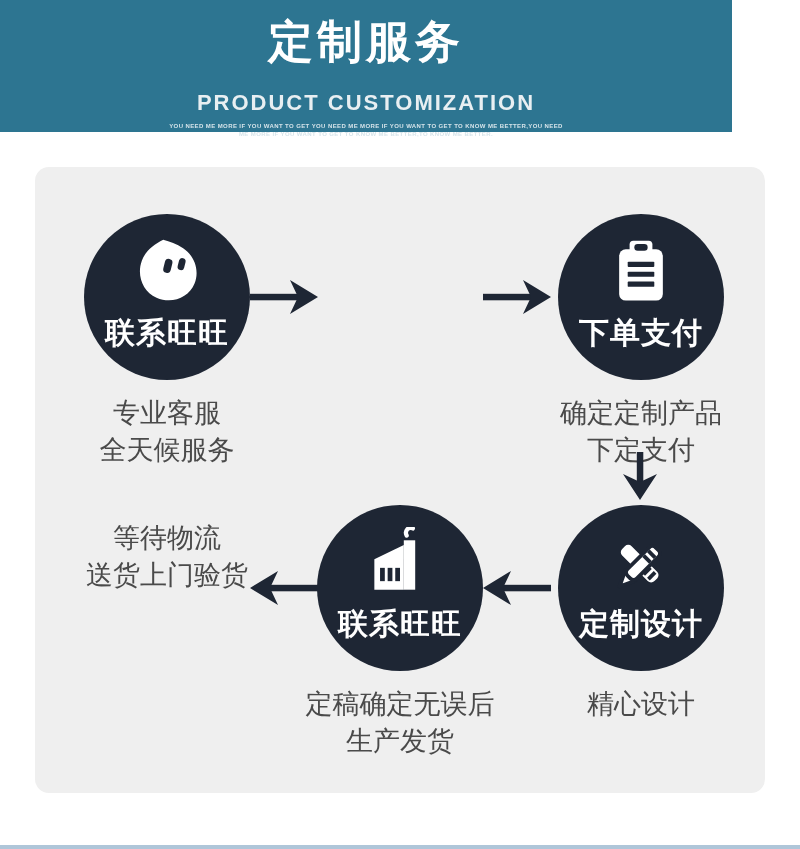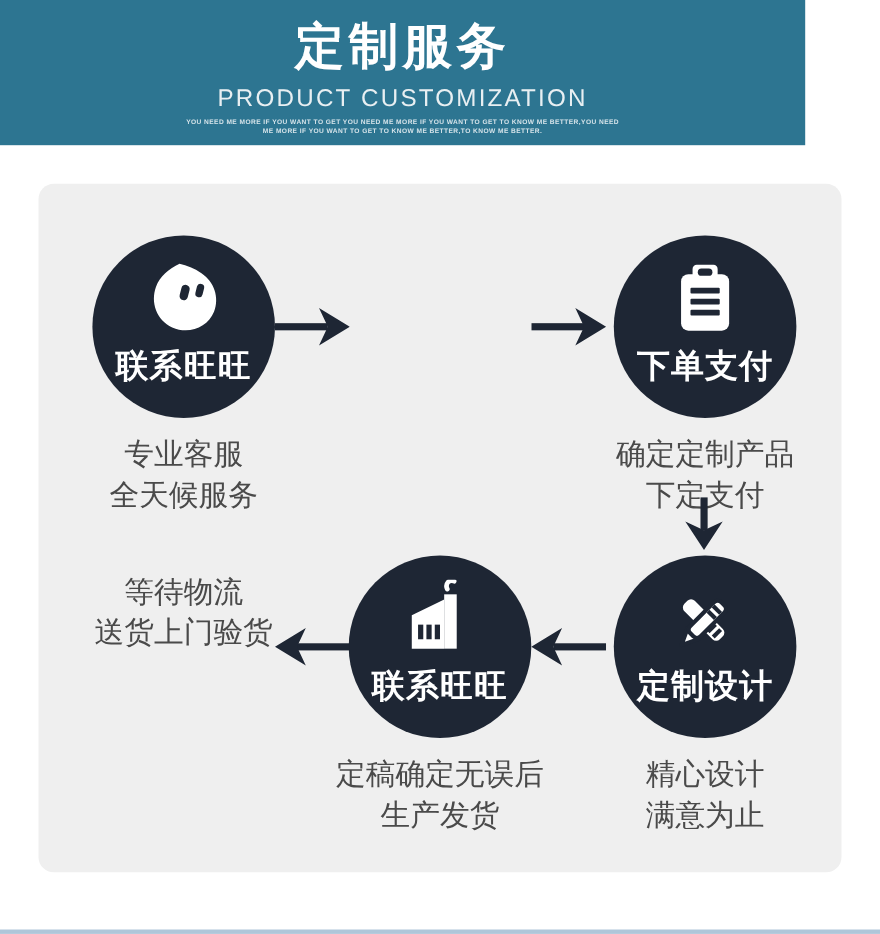--- a/index.html
+++ b/index.html
@@ -20,21 +20,21 @@
 
   
   .header{
     position:absolute;left:0;top:0;width:732px;height:132px;
     background:var(--header-bg);color:#fff;text-align:center;
   }
   .header-title{
     padding-top:12px;font-size:45px;font-weight:800;letter-spacing:4px;
   }
   .header-subtitle{
-    margin-top:4px;font-size:22px;font-weight:400;letter-spacing:2px;color:#e8eff2;
+    margin-top:18px;font-size:22px;font-weight:700;letter-spacing:2px;color:#e8eff2;
   }
   .header-tagline{
     margin-top:6px;font-size:6px;line-height:8px;font-weight:700;
     color:#d6e4ea;letter-spacing:.4px;
   }
 
   
   .panel{
     position:absolute;left:35px;top:167px;width:730px;height:626px;
     background:var(--panel);border-radius:14px;
@@ -169,21 +169,20 @@
           <path class="w edge" d="M8 40 L24 32.5 L24 47.5 Z"></path>
           <rect class="w edge" x="22" y="33" width="42" height="14" rx="5"></rect>
           <rect class="d" x="47" y="35" width="4" height="10"></rect>
           <rect class="d" x="54" y="35" width="4" height="10"></rect>
         </g>
       </svg>
       <div class="step-label">定制设计</div>
     </div>
     <div class="caption">
       <div>精心设计</div>
-      <div>满意为止</div>
     </div>
   </div>
 
   <div class="arrow" id="arrow-1">
     <svg width="68" height="36" viewBox="0 0 68 36">
       <rect class="arrow-fill" x="0" y="14.8" width="48" height="6.5"></rect>
       <polygon class="arrow-fill" points="40,1 48,18 40,35 68,18"></polygon>
     </svg>
   </div>
   <div class="arrow" id="arrow-2">

